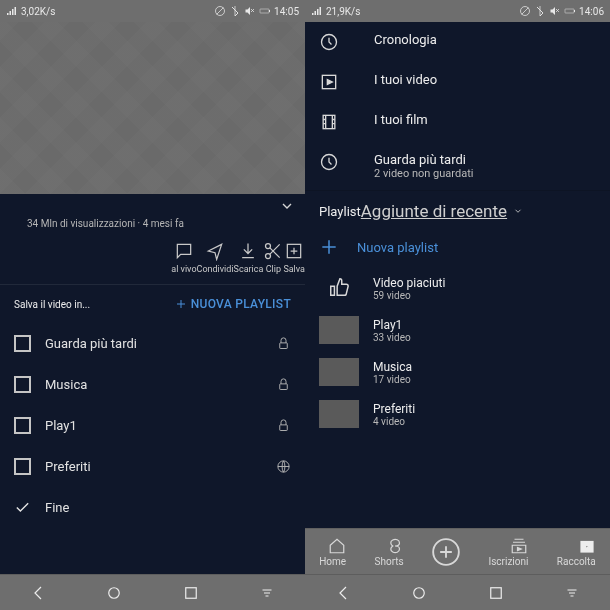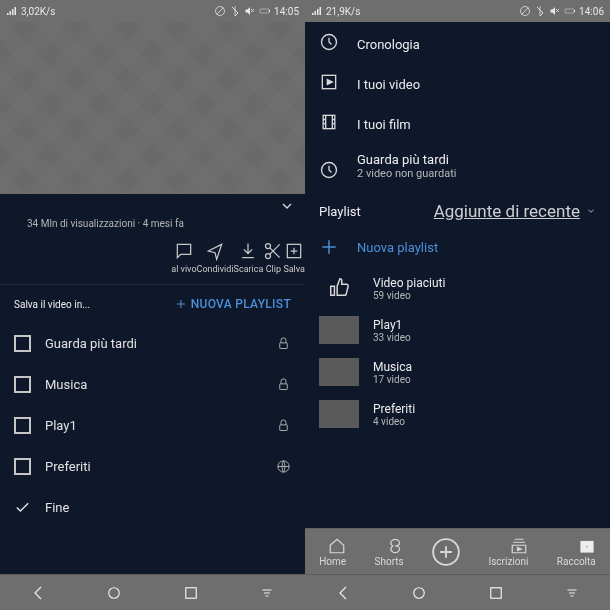--- a/index.html
+++ b/index.html
@@ -26,27 +26,27 @@
 .save-item { display: flex; align-items: center; padding: 12px 14px; gap: 14px; color: #e2e2e2; font-size: 13px; position: relative; }
 .checkbox, .checkmark-box { width: 17px; height: 17px; border: 2px solid #c5c5c5; flex-shrink: 0; }
 .checkmark-box { border: none; }
 .lock-icon, .globe-icon { position: absolute; right: 14px; width: 15px; height: 15px; fill: none; stroke: #b5b5b5; stroke-width: 1.5; }
 
 .nav-bar { height: 36px; background: #6e6e6e; display: flex; align-items: center; justify-content: space-around; border-top: 1px solid rgba(0,0,0,0.15); }
 .nav-bar svg { width: 18px; height: 18px; fill: none; stroke: #ededed; stroke-width: 1.6; }
 
 
 .lib-list { display: flex; flex-direction: column; }
-.lib-item { display: flex; align-items: flex-end; padding: 10px 14px; gap: 18px; color: #ededed; }
+.lib-item { display: flex; align-items: flex-start; padding: 10px 14px; gap: 35px; color: #ededed; }
 .lib-icon { width: 20px; height: 20px; flex-shrink: 0; fill: none; stroke: #d8d8d8; stroke-width: 1.6; }
 .lib-text { display: flex; flex-direction: column; }
 .lib-label { font-size: 13px; }
 .lib-sub { font-size: 11px; color: #b8b8b8; }
 
-.section-header { display: flex; justify-content: space-between; align-items: center; padding: 10px 14px 6px; border-top: 1px solid rgba(0,0,0,0.12); }
+.section-header { display: flex; justify-content: flex-start; align-items: center; padding: 10px 14px 6px; border-top: 1px solid rgba(0,0,0,0.12); }
 .section-title { font-size: 13px; color: #ededed; }
 .section-sort { font-size: 17px; color: #cfcfcf; display: flex; align-items: center; gap: 6px; text-decoration: underline; }
 
 .new-pl-row { display: flex; align-items: center; padding: 10px 14px; gap: 18px; color: #4a90d9; font-size: 13px; }
 .plus-icon { width: 20px; height: 20px; stroke: #4a90d9; stroke-width: 1.8; fill: none; }
 
 .pl-item { display: flex; align-items: center; padding: 7px 14px; gap: 14px; color: #ededed; }
 .pl-thumb { width: 40px; height: 28px; background: #5a5a5a; flex-shrink: 0; }
 .pl-thumb.thumbs-icon { background: none; display: flex; align-items: center; justify-content: center; }
 .pl-text { display: flex; flex-direction: column; }

